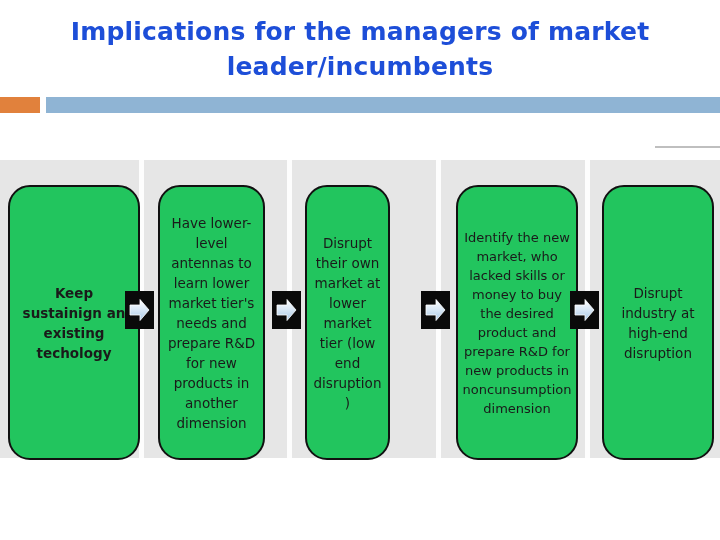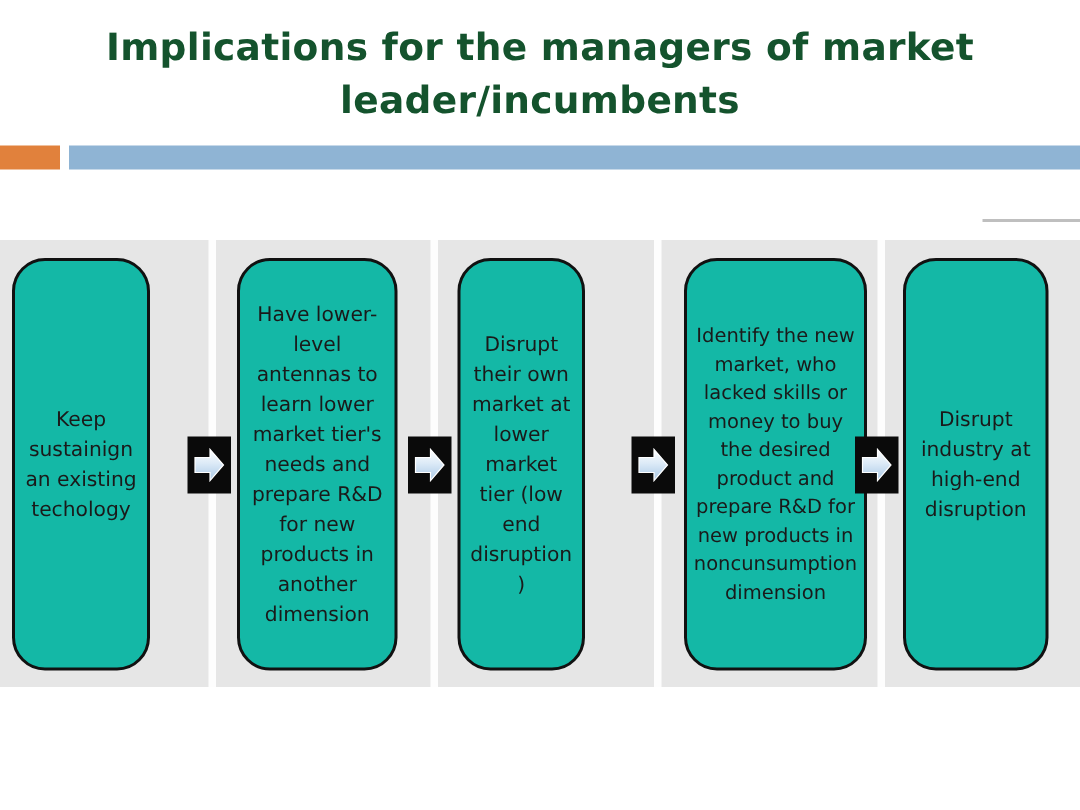--- a/index.html
+++ b/index.html
@@ -15,21 +15,21 @@
     font-family: "DejaVu Sans", sans-serif;
   }
 
   
   #slide-title {
     position: absolute;
     left: 40px;
     top: 14px;
     width: 640px;
     text-align: center;
-    color: #14532d;
+    color: #1d4ed8;
     font-family: "DejaVu Sans", sans-serif;
     font-size: 25px;
     font-weight: bold;
     letter-spacing: 0.2px;
     line-height: 35px;
     white-space: pre-line;
   }
 
   
   #accent-orange {
@@ -62,48 +62,48 @@
     position: absolute;
     left: 0px;
     top: 160px;
     width: 720px;
     height: 298px;
     background: #e6e6e6;
   }
 
   .flow-box {
     position: absolute;
-    top: 12px;
+    top: 25px;
     height: 275px;
-    background: #14b8a6;
+    background: #22c55e;
     border: 2.5px solid #111111;
     border-radius: 22px;
     box-sizing: border-box;
     display: flex;
     align-items: center;
     justify-content: center;
     padding: 6px 4px;
   }
   .flow-box-text {
     width: 100%;
     text-align: center;
     color: #1a1a1a;
     font-family: "DejaVu Sans", sans-serif;
     font-size: 13.5px;
     line-height: 20px;
     word-break: break-word;
   }
   .box-narrow .flow-box-text { font-size: 13.5px; }
   .box-dense  .flow-box-text { font-size: 13px; line-height: 19px; }
 
-  #box-1 { left: 8px;   width: 92px; }
+  #box-1 { left: 8px;   width: 132px; font-weight: bold; }
   #box-2 { left: 158px; width: 107px; }
   #box-3 { left: 305px; width: 85px; }
   #box-4 { left: 456px; width: 122px; }
-  #box-5 { left: 602px; width: 97px; }
+  #box-5 { left: 602px; width: 112px; }
 
   
   .flow-arrow {
     position: absolute;
     top: 131px;
     width: 29px;
     height: 38px;
     background: #0a0a0a;
     display: flex;
     align-items: center;

